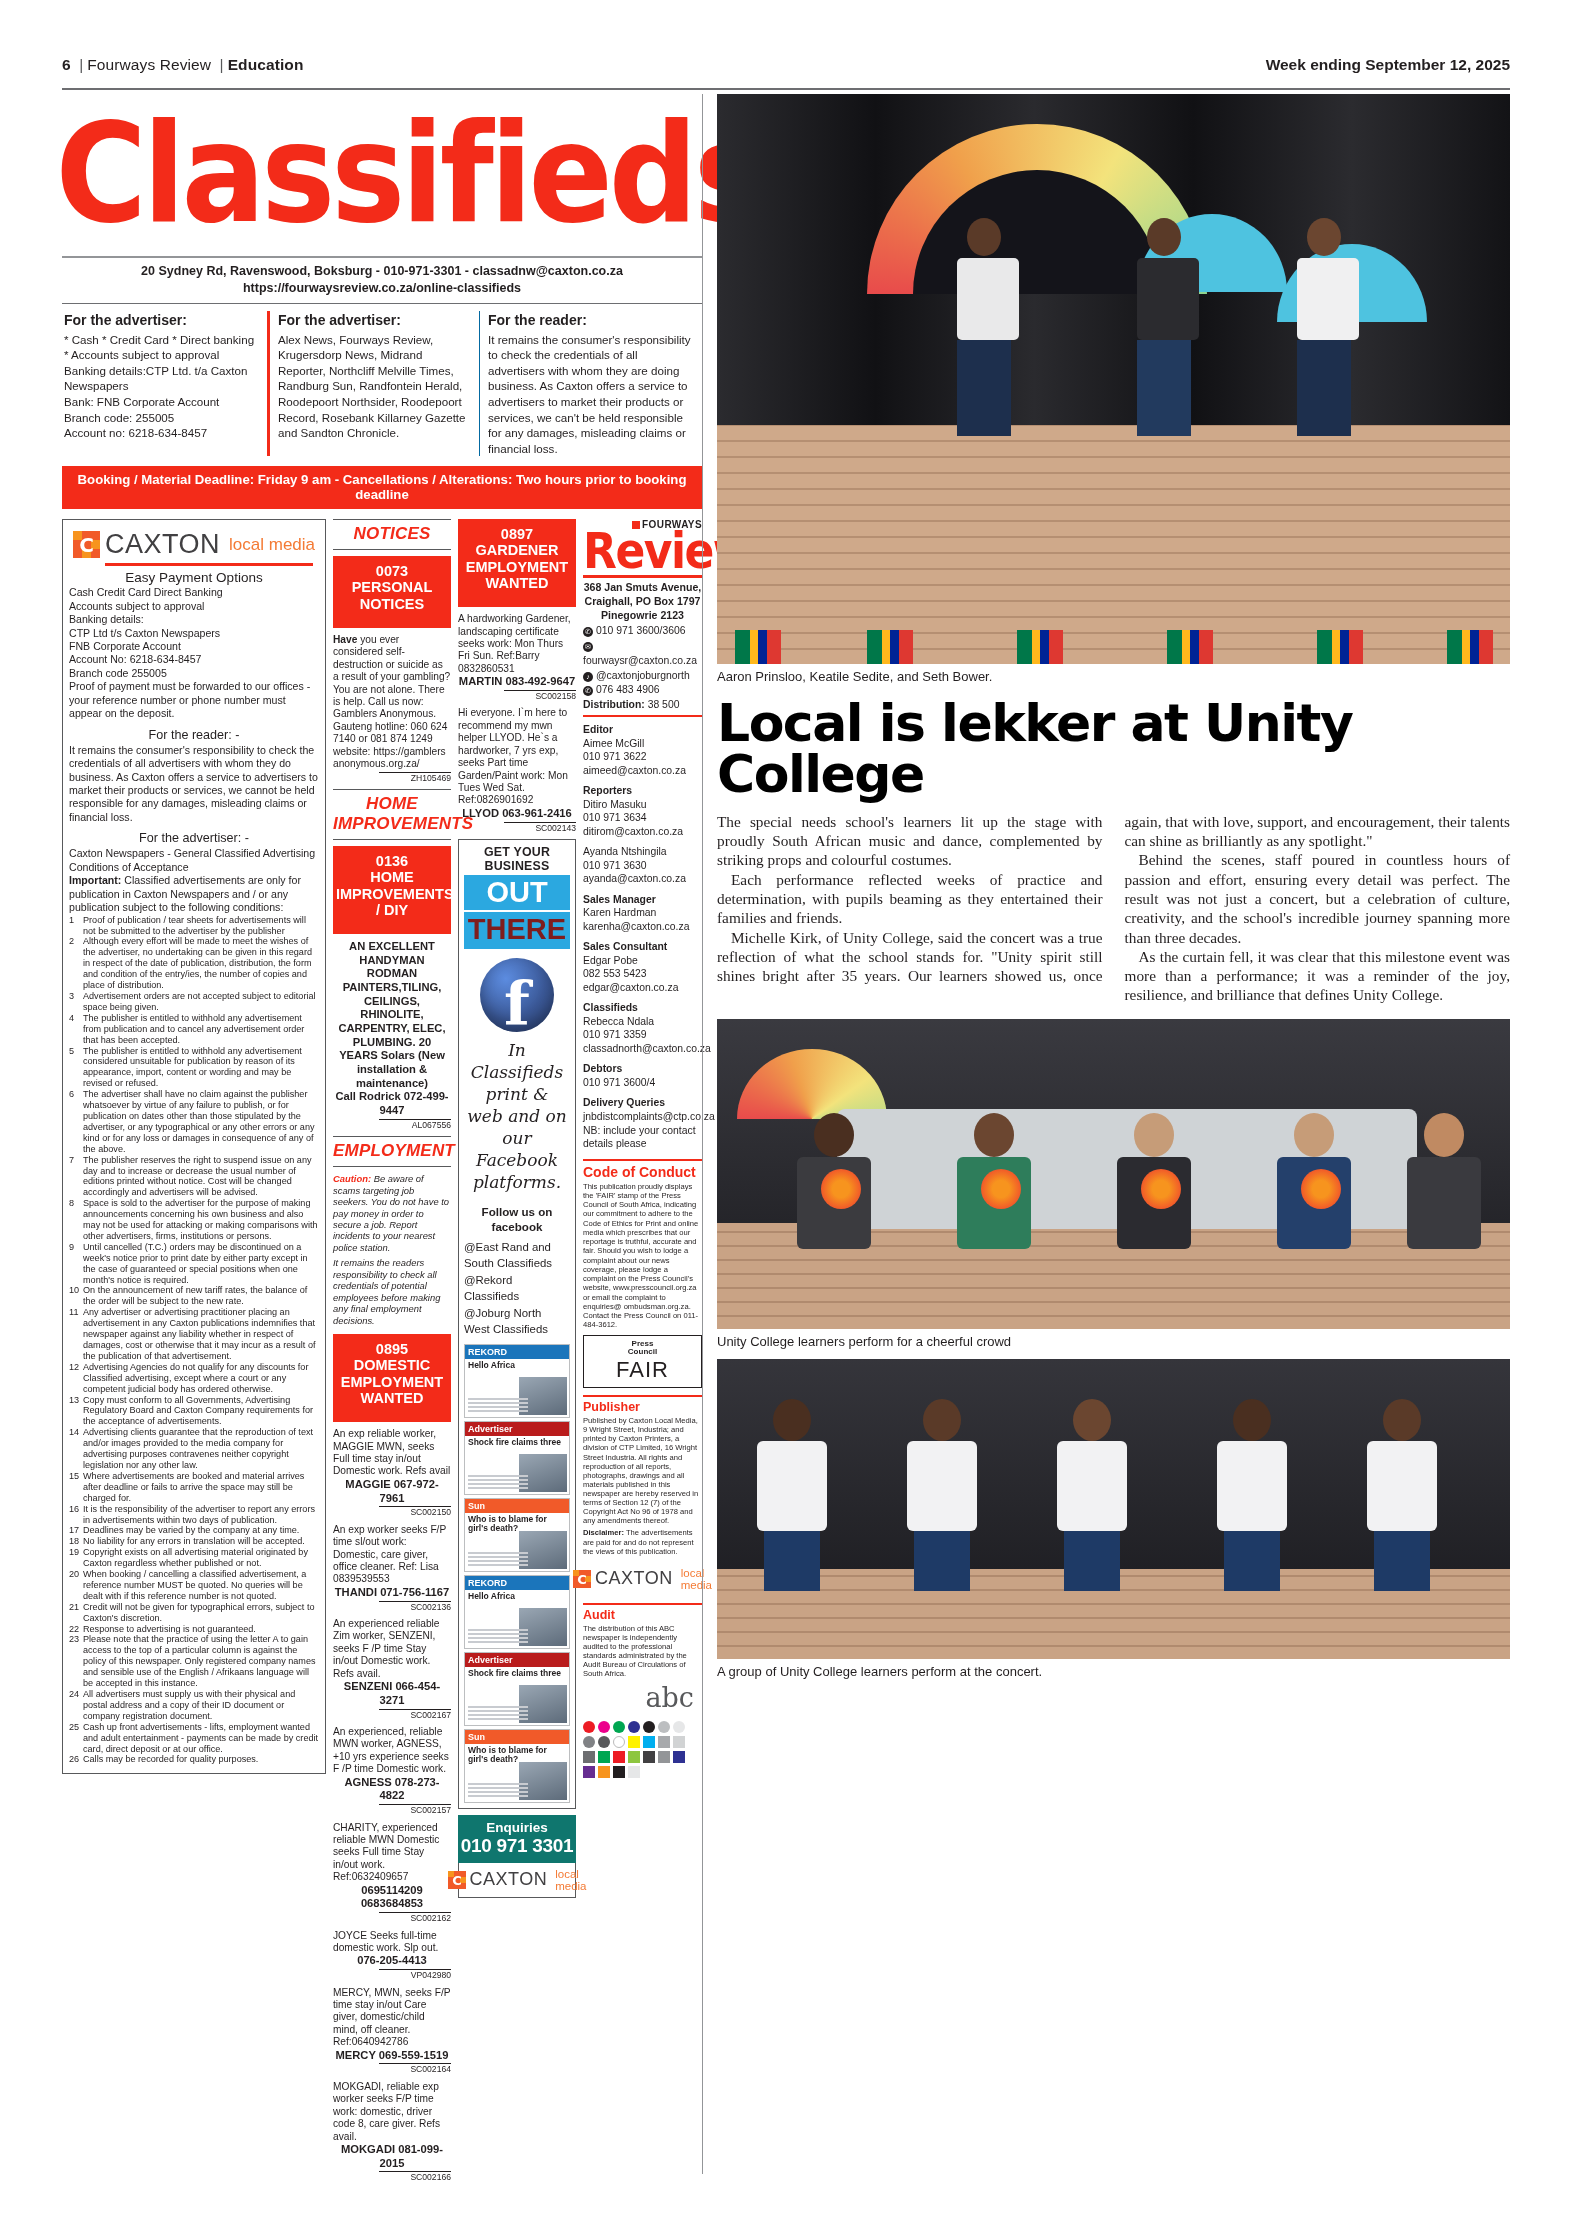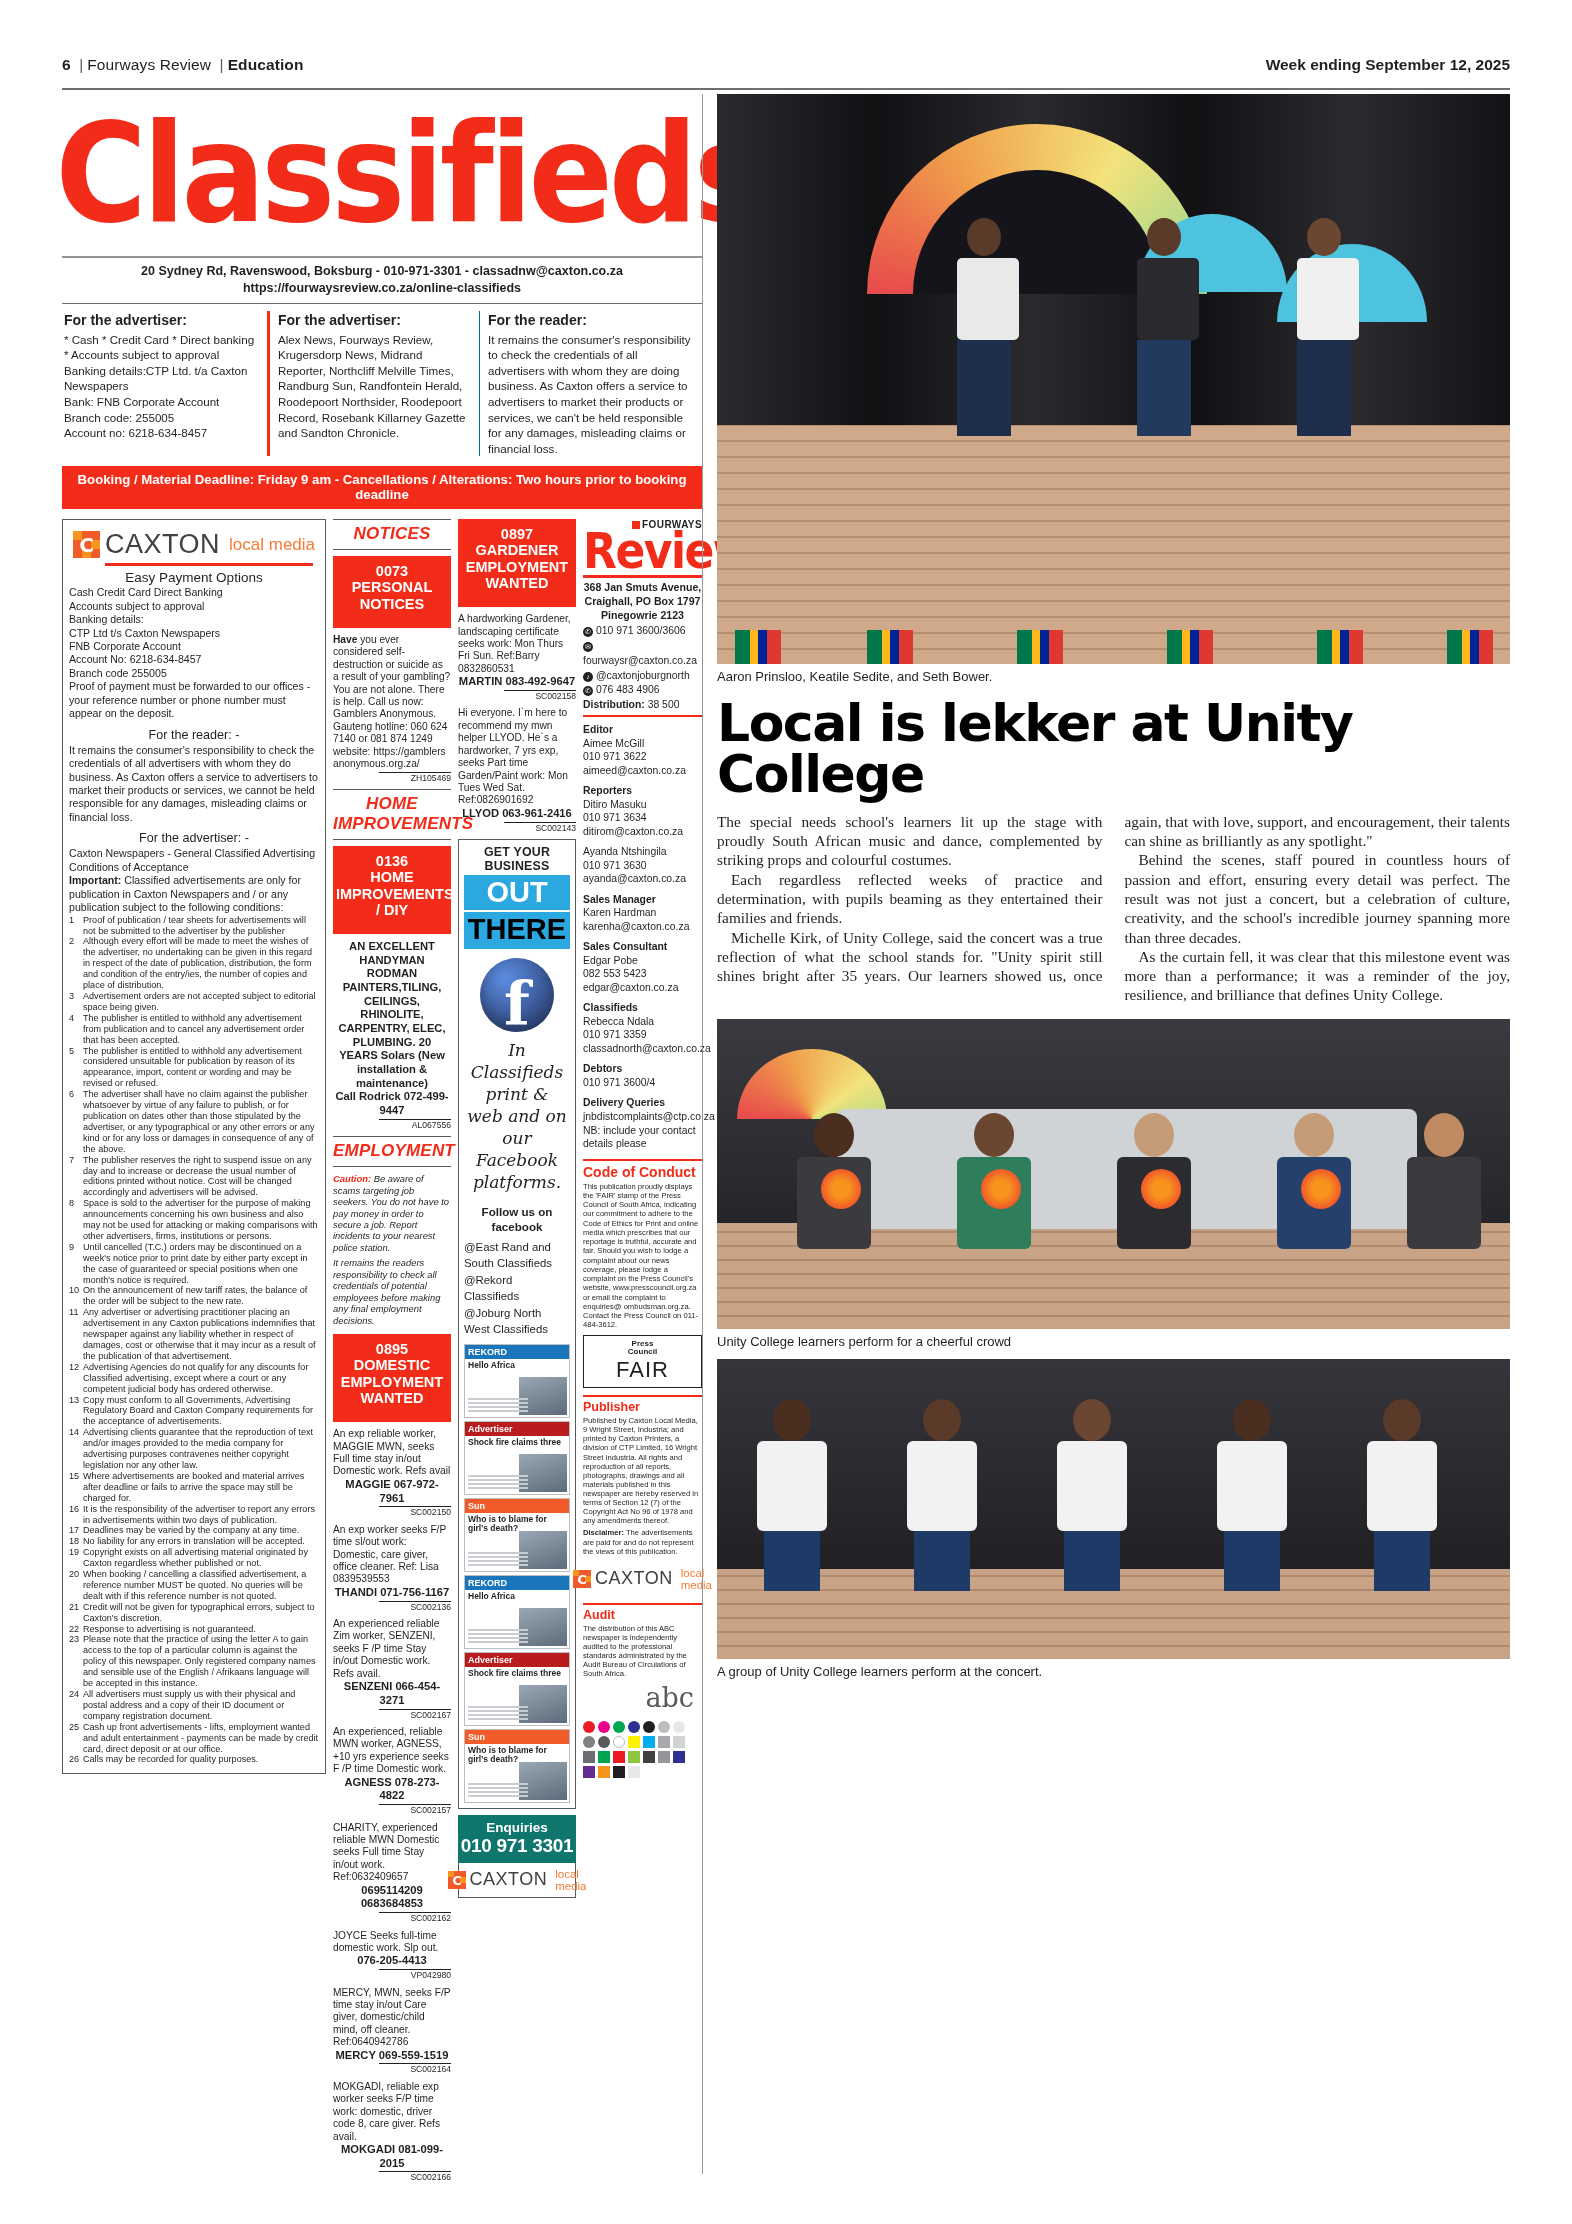--- a/index.html
+++ b/index.html
@@ -110,21 +110,21 @@
   .ad-note .caut { color: #f32b19; font-weight: bold; font-style: italic; }
 
   
   .gyb { border: 1.5px solid #58595b; padding: 5px; }
   .gyb-t1 { text-align: center; font-weight: bold; font-size: 12.4px; letter-spacing: .2px; }
   .gyb-out {
     background: #2ba8e0; color: #fff; font-weight: bold; font-size: 29px;
     text-align: center; line-height: 1.05; padding: 2px 0 3px 0; margin-top: 2px;
   }
   .gyb-there {
-    background: #2ba8e0; color: #000000; font-weight: bold; font-size: 29px;
+    background: #2ba8e0; color: #7f1d1d; font-weight: bold; font-size: 29px;
     text-align: center; line-height: 1.05; padding: 2px 0 4px 0; margin-top: 2px;
   }
   .fb-wrap { display: flex; justify-content: center; padding: 9px 0 5px 0; }
   .fb-circle {
     width: 74px; height: 74px; border-radius: 50%;
     background: radial-gradient(circle at 35% 28%, #5c8ce0 0%, #3b5998 55%, #2b3f6e 100%);
     display: flex; align-items: flex-end; justify-content: center;
     box-shadow: inset 0 -8px 14px rgba(0,0,0,.25);
   }
   .fb-f { color: #fff; font-family: "DejaVu Serif", serif; font-weight: bold; font-size: 60px; line-height: .92; }
@@ -777,21 +777,21 @@
             <div style="width:54px;height:96px;background:#1d2f4d;margin:0 auto;"></div>
           </div>
         </div>
       </div>
       <div class="cap">Aaron Prinsloo, Keatile Sedite, and Seth Bower.</div>
 
       <div class="hl">Local is lekker at Unity College</div>
 
       <div class="story">
         <p>The special needs school's learners lit up the stage with proudly South African music and dance, complemented by striking props and colourful costumes.</p>
-        <p>Each regardless reflected weeks of practice and determination, with pupils beaming as they entertained their families and friends.</p>
+        <p>Each performance reflected weeks of practice and determination, with pupils beaming as they entertained their families and friends.</p>
         <p>Michelle Kirk, of Unity College, said the concert was a true reflection of what the school stands for. "Unity spirit still shines bright after 35 years. Our learners showed us, once again, that with love, support, and encouragement, their talents can shine as brilliantly as any spotlight."</p>
         <p>Behind the scenes, staff poured in countless hours of passion and effort, ensuring every detail was perfect. The result was not just a concert, but a celebration of culture, creativity, and the school's incredible journey spanning more than three decades.</p>
         <p>As the curtain fell, it was clear that this milestone event was more than a performance; it was a reminder of the joy, resilience, and brilliance that defines Unity College.</p>
       </div>
 
       <div class="photo" style="height:310px;margin-top:14px">
         <div class="stage">
           <div class="curtain" style="height:100%;background:linear-gradient(180deg,#3a3a40,#1a1a1e)"></div>
           <div style="position:absolute;left:0;right:0;bottom:0;height:34%;background:repeating-linear-gradient(0deg,#c9a385 0 12px,#b08a6e 12px 14px);"></div>
           <div style="position:absolute;left:20px;top:30px;width:150px;height:70px;background:conic-gradient(from 270deg at 50% 100%, #e84b4b, #f0a04b, #f3e37c, #8fd48f, #7fc9e8, #a98fd8);border-radius:50% 50% 0 0/100% 100% 0 0;"></div>

